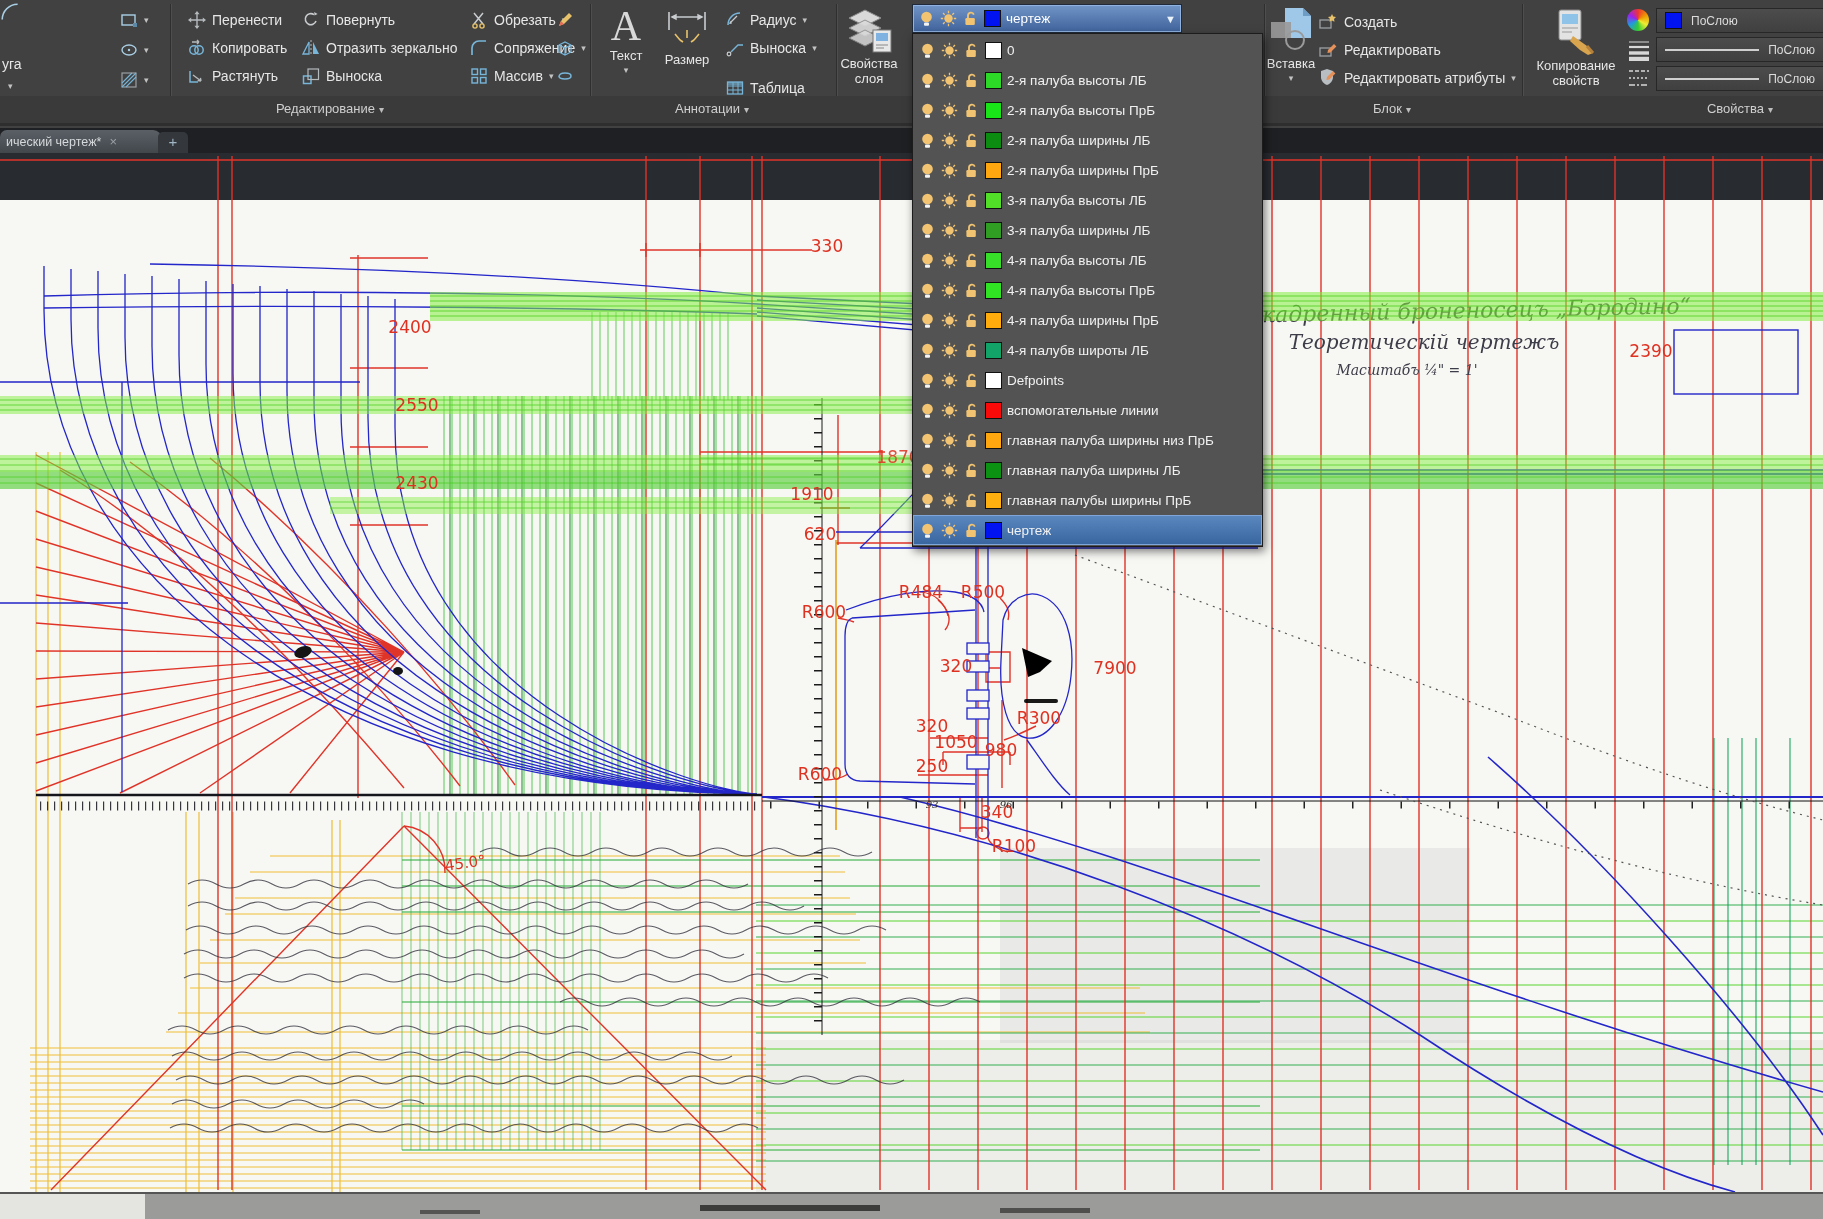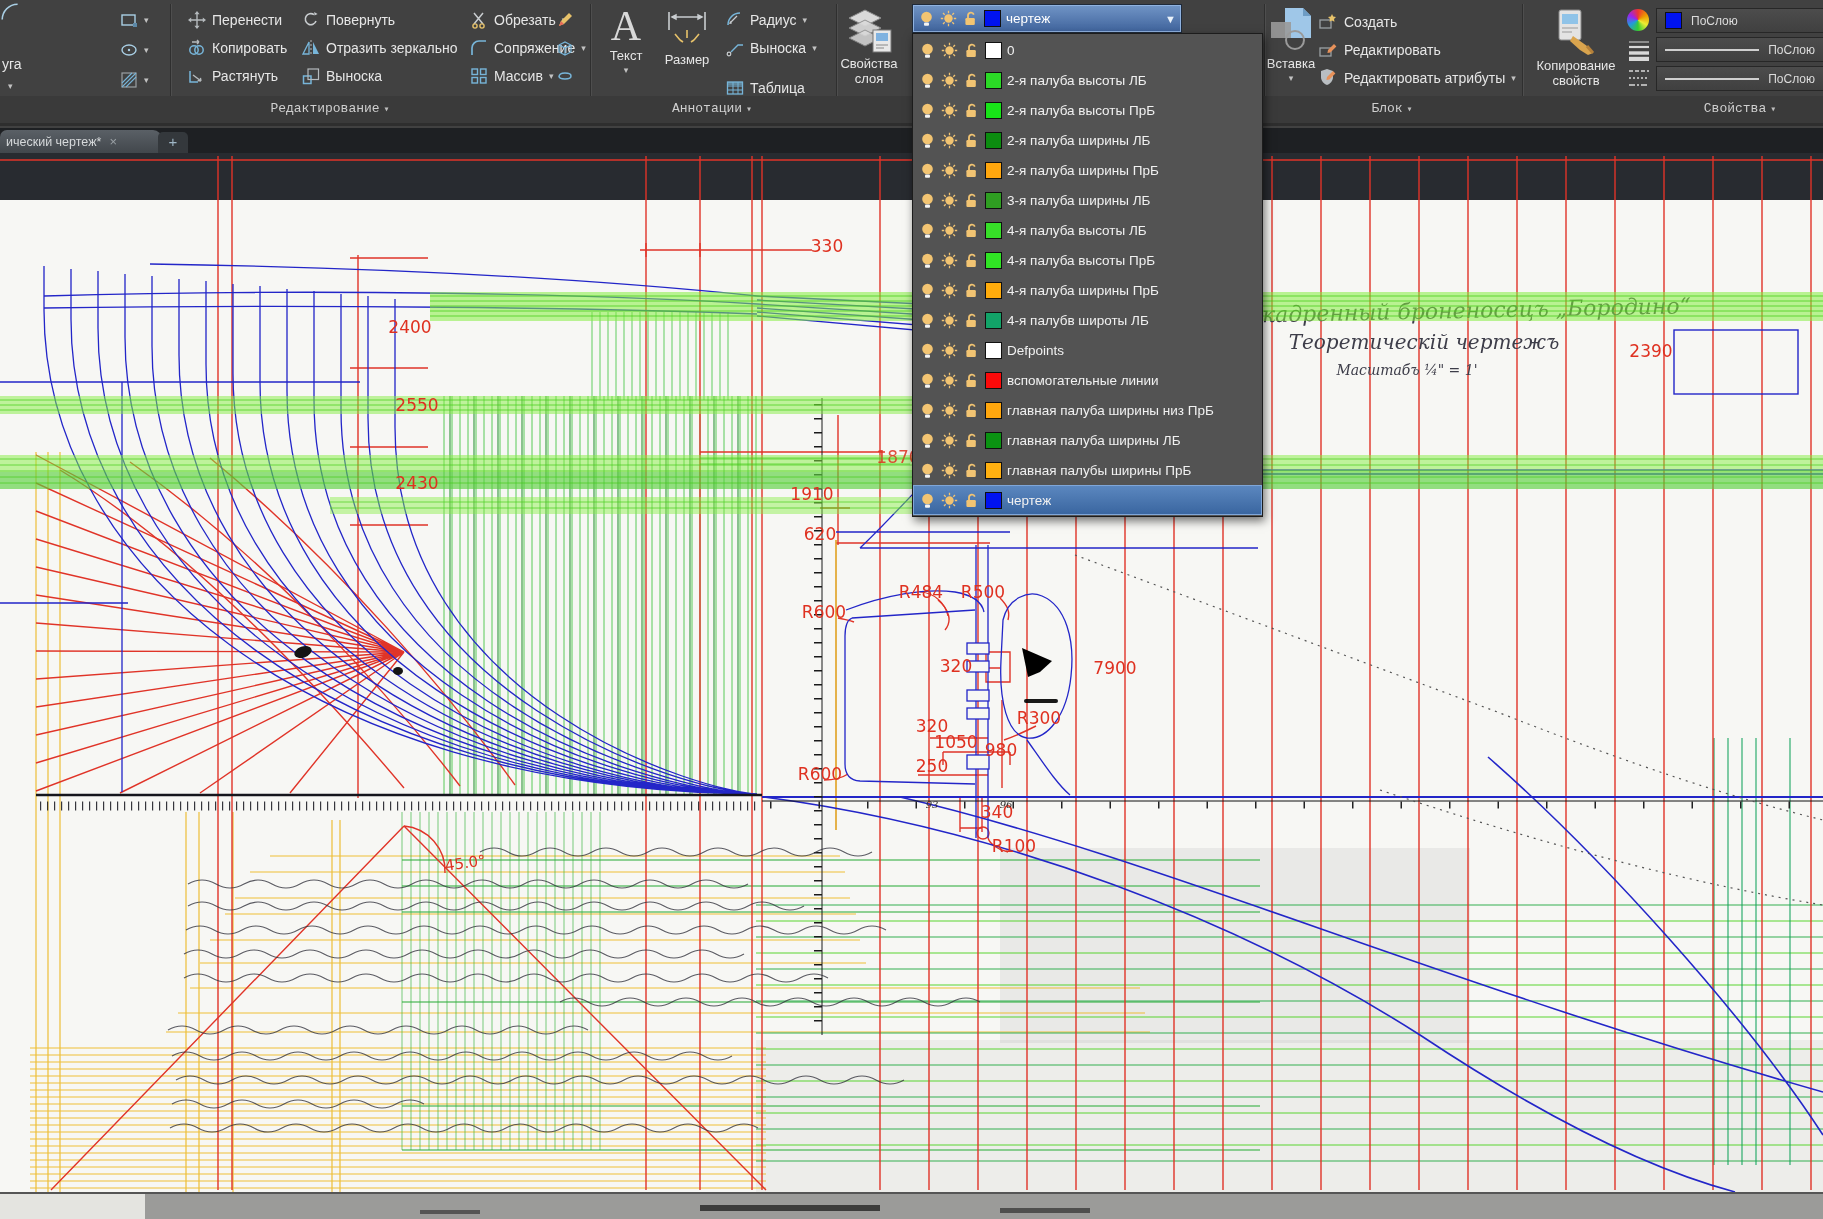--- a/index.html
+++ b/index.html
@@ -1,18 +1,18 @@
 <!DOCTYPE html>
 <html><head>
 <meta charset="utf-8">
 <style>
   html,body{margin:0;padding:0;background:#414141;width:1823px;height:1219px;overflow:hidden;
     font-family:"Liberation Sans",sans-serif;-webkit-font-smoothing:antialiased;}
   .ribbon{position:absolute;left:0;top:0;width:1823px;height:128px;background:#414141;}
-  .plabels{position:absolute;left:0;top:96px;width:1823px;height:27px;background:#3a3a3a;border-bottom:3px solid #2e2e2e;font-family:Liberation Mono, monospace;}
+  .plabels{position:absolute;left:0;top:96px;width:1823px;height:27px;background:#3a3a3a;border-bottom:3px solid #2e2e2e;}
   .plabel{position:absolute;top:5px;color:#cfcfcf;font-size:13px;white-space:nowrap;transform:translateX(-50%);}
   .plabel .dd{font-size:10px;color:#bdbdbd;margin-left:4px;}
   .vsep{position:absolute;top:4px;height:116px;width:1px;background:#4e4e4e;border-left:1px solid #2f2f2f;}
   .rbtn{position:absolute;display:flex;align-items:center;gap:6px;color:#e6e6e6;font-size:14px;height:24px;white-space:nowrap;cursor:default;}
   .rbtn svg{flex:0 0 auto;}
   .dd{font-size:9px;color:#c2c2c2;}
   .bigbtn{position:absolute;display:flex;flex-direction:column;align-items:center;color:#e6e6e6;font-size:13px;line-height:15px;text-align:center;}
   .a-icon{font-size:42px;line-height:44px;color:#d8d8d8;font-family:"Liberation Serif",serif;}
   .combo{position:absolute;height:23px;background:linear-gradient(#4c4c4c,#404040);border:1px solid #272727;
     display:flex;align-items:center;gap:9px;padding:0 8px;color:#dcdcdc;font-size:12px;}
@@ -519,20 +519,33 @@
       <svg class="li">
         <use href="#i-sun"></use>
       </svg>
       <svg class="li">
         <use href="#i-lock"></use>
       </svg>
       <span class="sw" style="background: rgb(255, 167, 14);"></span>
       <span class="lname">2-я палуба ширины ПрБ</span>
     </div>
 
+    <div class="lrow">
+      <svg class="li">
+        <use href="#i-bulb"></use>
+      </svg>
+      <svg class="li">
+        <use href="#i-sun"></use>
+      </svg>
+      <svg class="li">
+        <use href="#i-lock"></use>
+      </svg>
+      <span class="sw" style="background: rgb(82, 223, 40);"></span>
+      <span class="lname">3-я палуба высоты ЛБ</span>
+    </div>
 
     <div class="lrow">
       <svg class="li">
         <use href="#i-bulb"></use>
       </svg>
       <svg class="li">
         <use href="#i-sun"></use>
       </svg>
       <svg class="li">
         <use href="#i-lock"></use>

